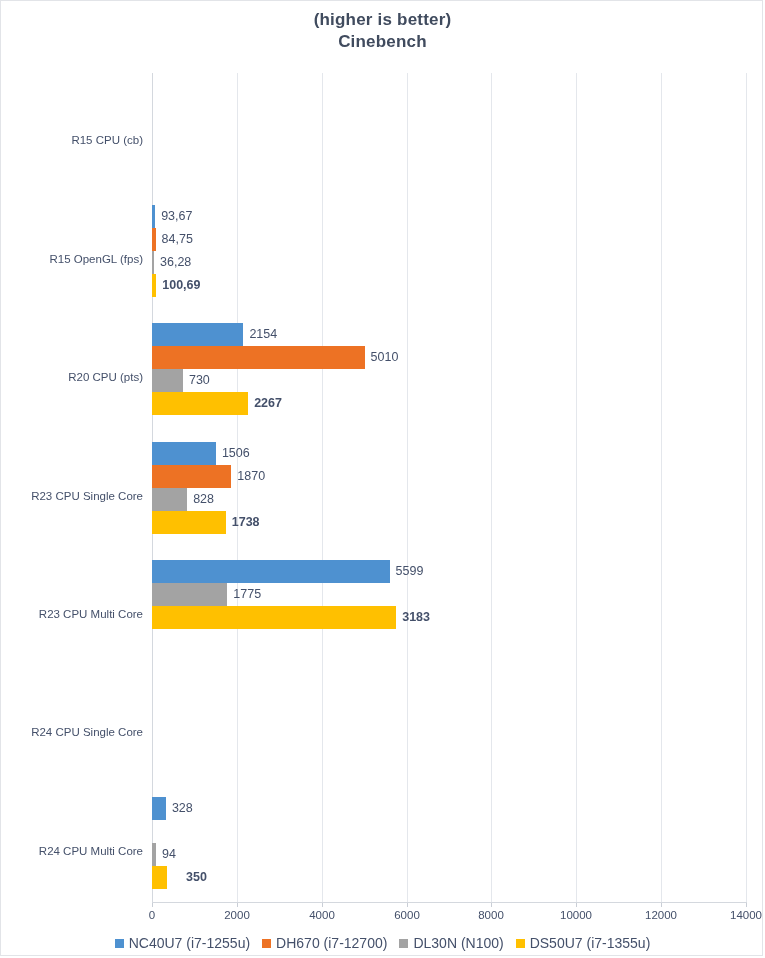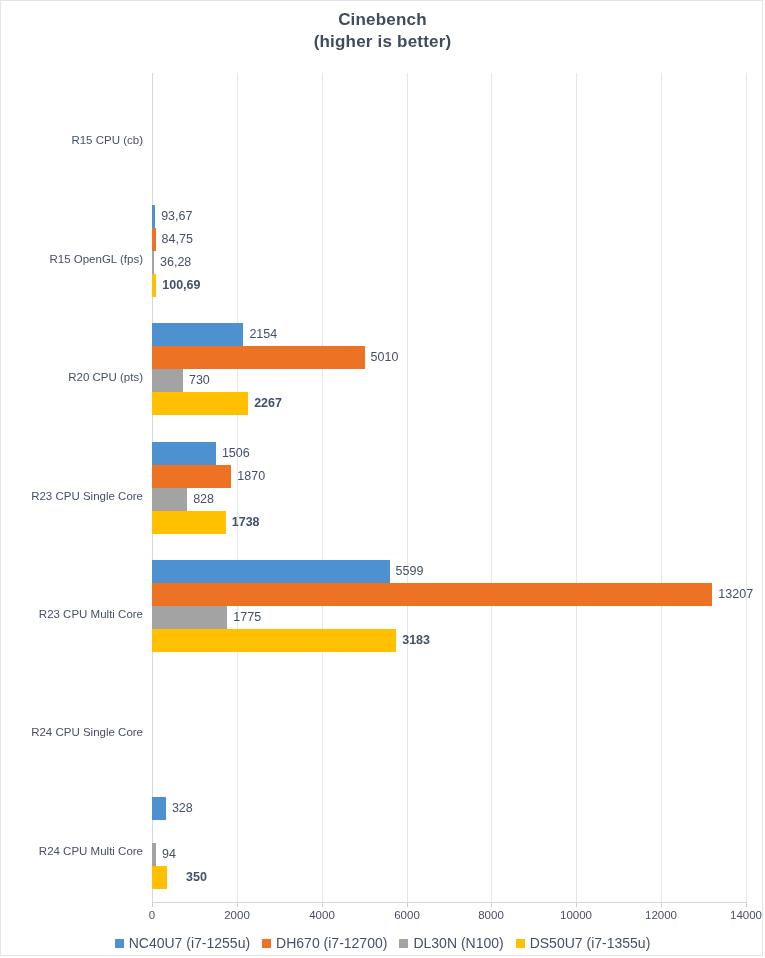--- a/index.html
+++ b/index.html
@@ -160,22 +160,22 @@
     height: 9px;
     display: inline-block;
   }
 </style>
 </head>
 <body>
 
 <div id="chart-frame">
 
   <div id="chart-title">
+    <span class="t-line">(higher is better)</span>
     <span class="t-line">Cinebench</span>
-    <span class="t-line">(higher is better)</span>
   </div>
 
   <div id="cat-label-layer">
       <div class="cat-label" style="top: 52.2143px;">R15 CPU (cb)</div>
       <div class="cat-label" style="top: 170.643px;">R15 OpenGL (fps)</div>
       <div class="cat-label" style="top: 289.071px;">R20 CPU (pts)</div>
       <div class="cat-label" style="top: 407.5px;">R23 CPU Single Core</div>
       <div class="cat-label" style="top: 525.929px;">R23 CPU Multi Core</div>
       <div class="cat-label" style="top: 644.357px;">R24 CPU Single Core</div>
       <div class="cat-label" style="top: 762.786px;">R24 CPU Multi Core</div>
@@ -241,24 +241,20 @@
         </div>
         <div class="bar-row">
           <div class="bar" title="DS50U7 (i7-1355u) — R23 CPU Single Core: 1738" style="width: 73.7409px; background: rgb(255, 192, 0);"></div>
           <div class="bar-label bold" style="left: 73.7409px;">1738</div>
         </div>
       </div>
       <div class="cat-group" style="top: 486.929px; height: 92px;">
         <div class="bar-row">
           <div class="bar" title="NC40U7 (i7-1255u) — R23 CPU Multi Core: 5599" style="width: 237.558px; background: rgb(78, 145, 208);"></div>
           <div class="bar-label" style="left: 237.558px;">5599</div>
-        </div>
-        <div class="bar-row">
-          <div class="bar" title="DH670 (i7-12700) — R23 CPU Multi Core: 13207" style="width: 560.354px; background: rgb(237, 114, 36);"></div>
-          <div class="bar-label" style="left: 560.354px;">13207</div>
         </div>
         <div class="bar-row">
           <div class="bar" title="DL30N (N100) — R23 CPU Multi Core: 1775" style="width: 75.3107px; background: rgb(163, 163, 163);"></div>
           <div class="bar-label" style="left: 75.3107px;">1775</div>
         </div>
         <div class="bar-row">
           <div class="bar" title="DS50U7 (i7-1355u) — R23 CPU Multi Core: 5756" style="width: 244.219px; background: rgb(255, 192, 0);"></div>
           <div class="bar-label bold" style="left: 244.219px;">3183</div>
         </div>
       </div>

